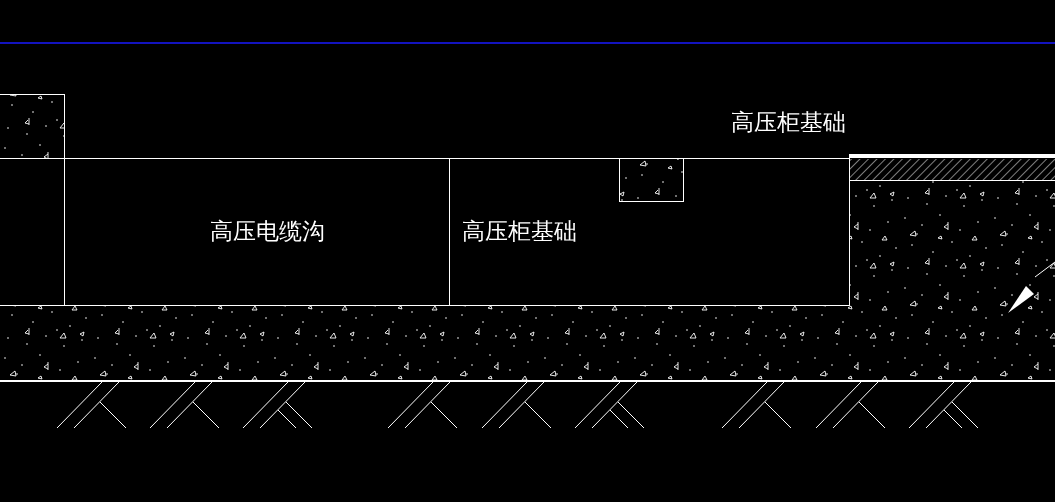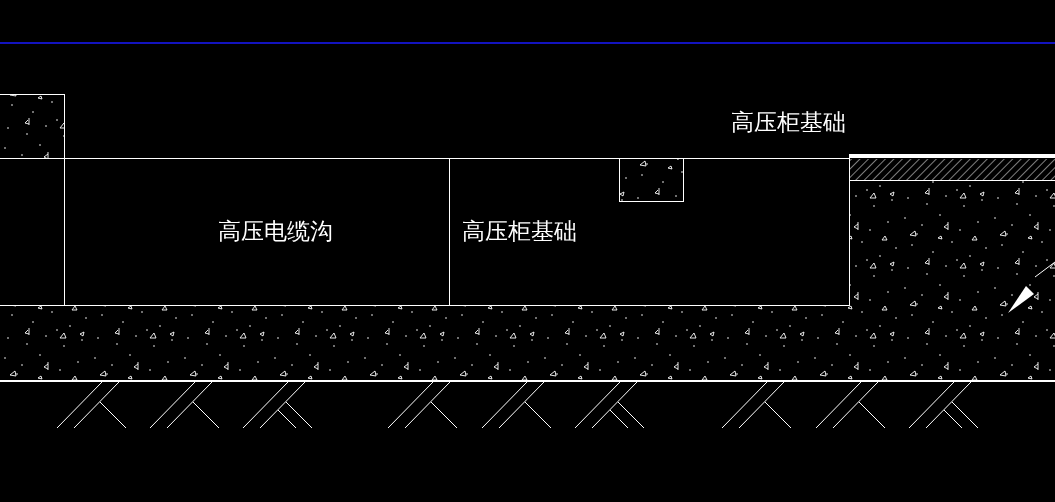--- a/index.html
+++ b/index.html
@@ -116,14 +116,14 @@
       </g>
   </g>
 
   <g>
     <line x1="1035" y1="277" x2="1055" y2="262" stroke="#fff" stroke-width="1"></line>
     <polygon points="1008,313 1026,286 1034,294" fill="#fff"></polygon>
   </g>
 </svg>
 
 <div class="label" style="left:731px; top:107px;">高压柜基础</div>
-<div class="label" style="left:218px; top:216px;">高压电缆沟</div>
+<div class="label" style="left:210px; top:216px;">高压电缆沟</div>
 <div class="label" style="left:462px; top:216px;">高压柜基础</div>
 
 </body></html>

